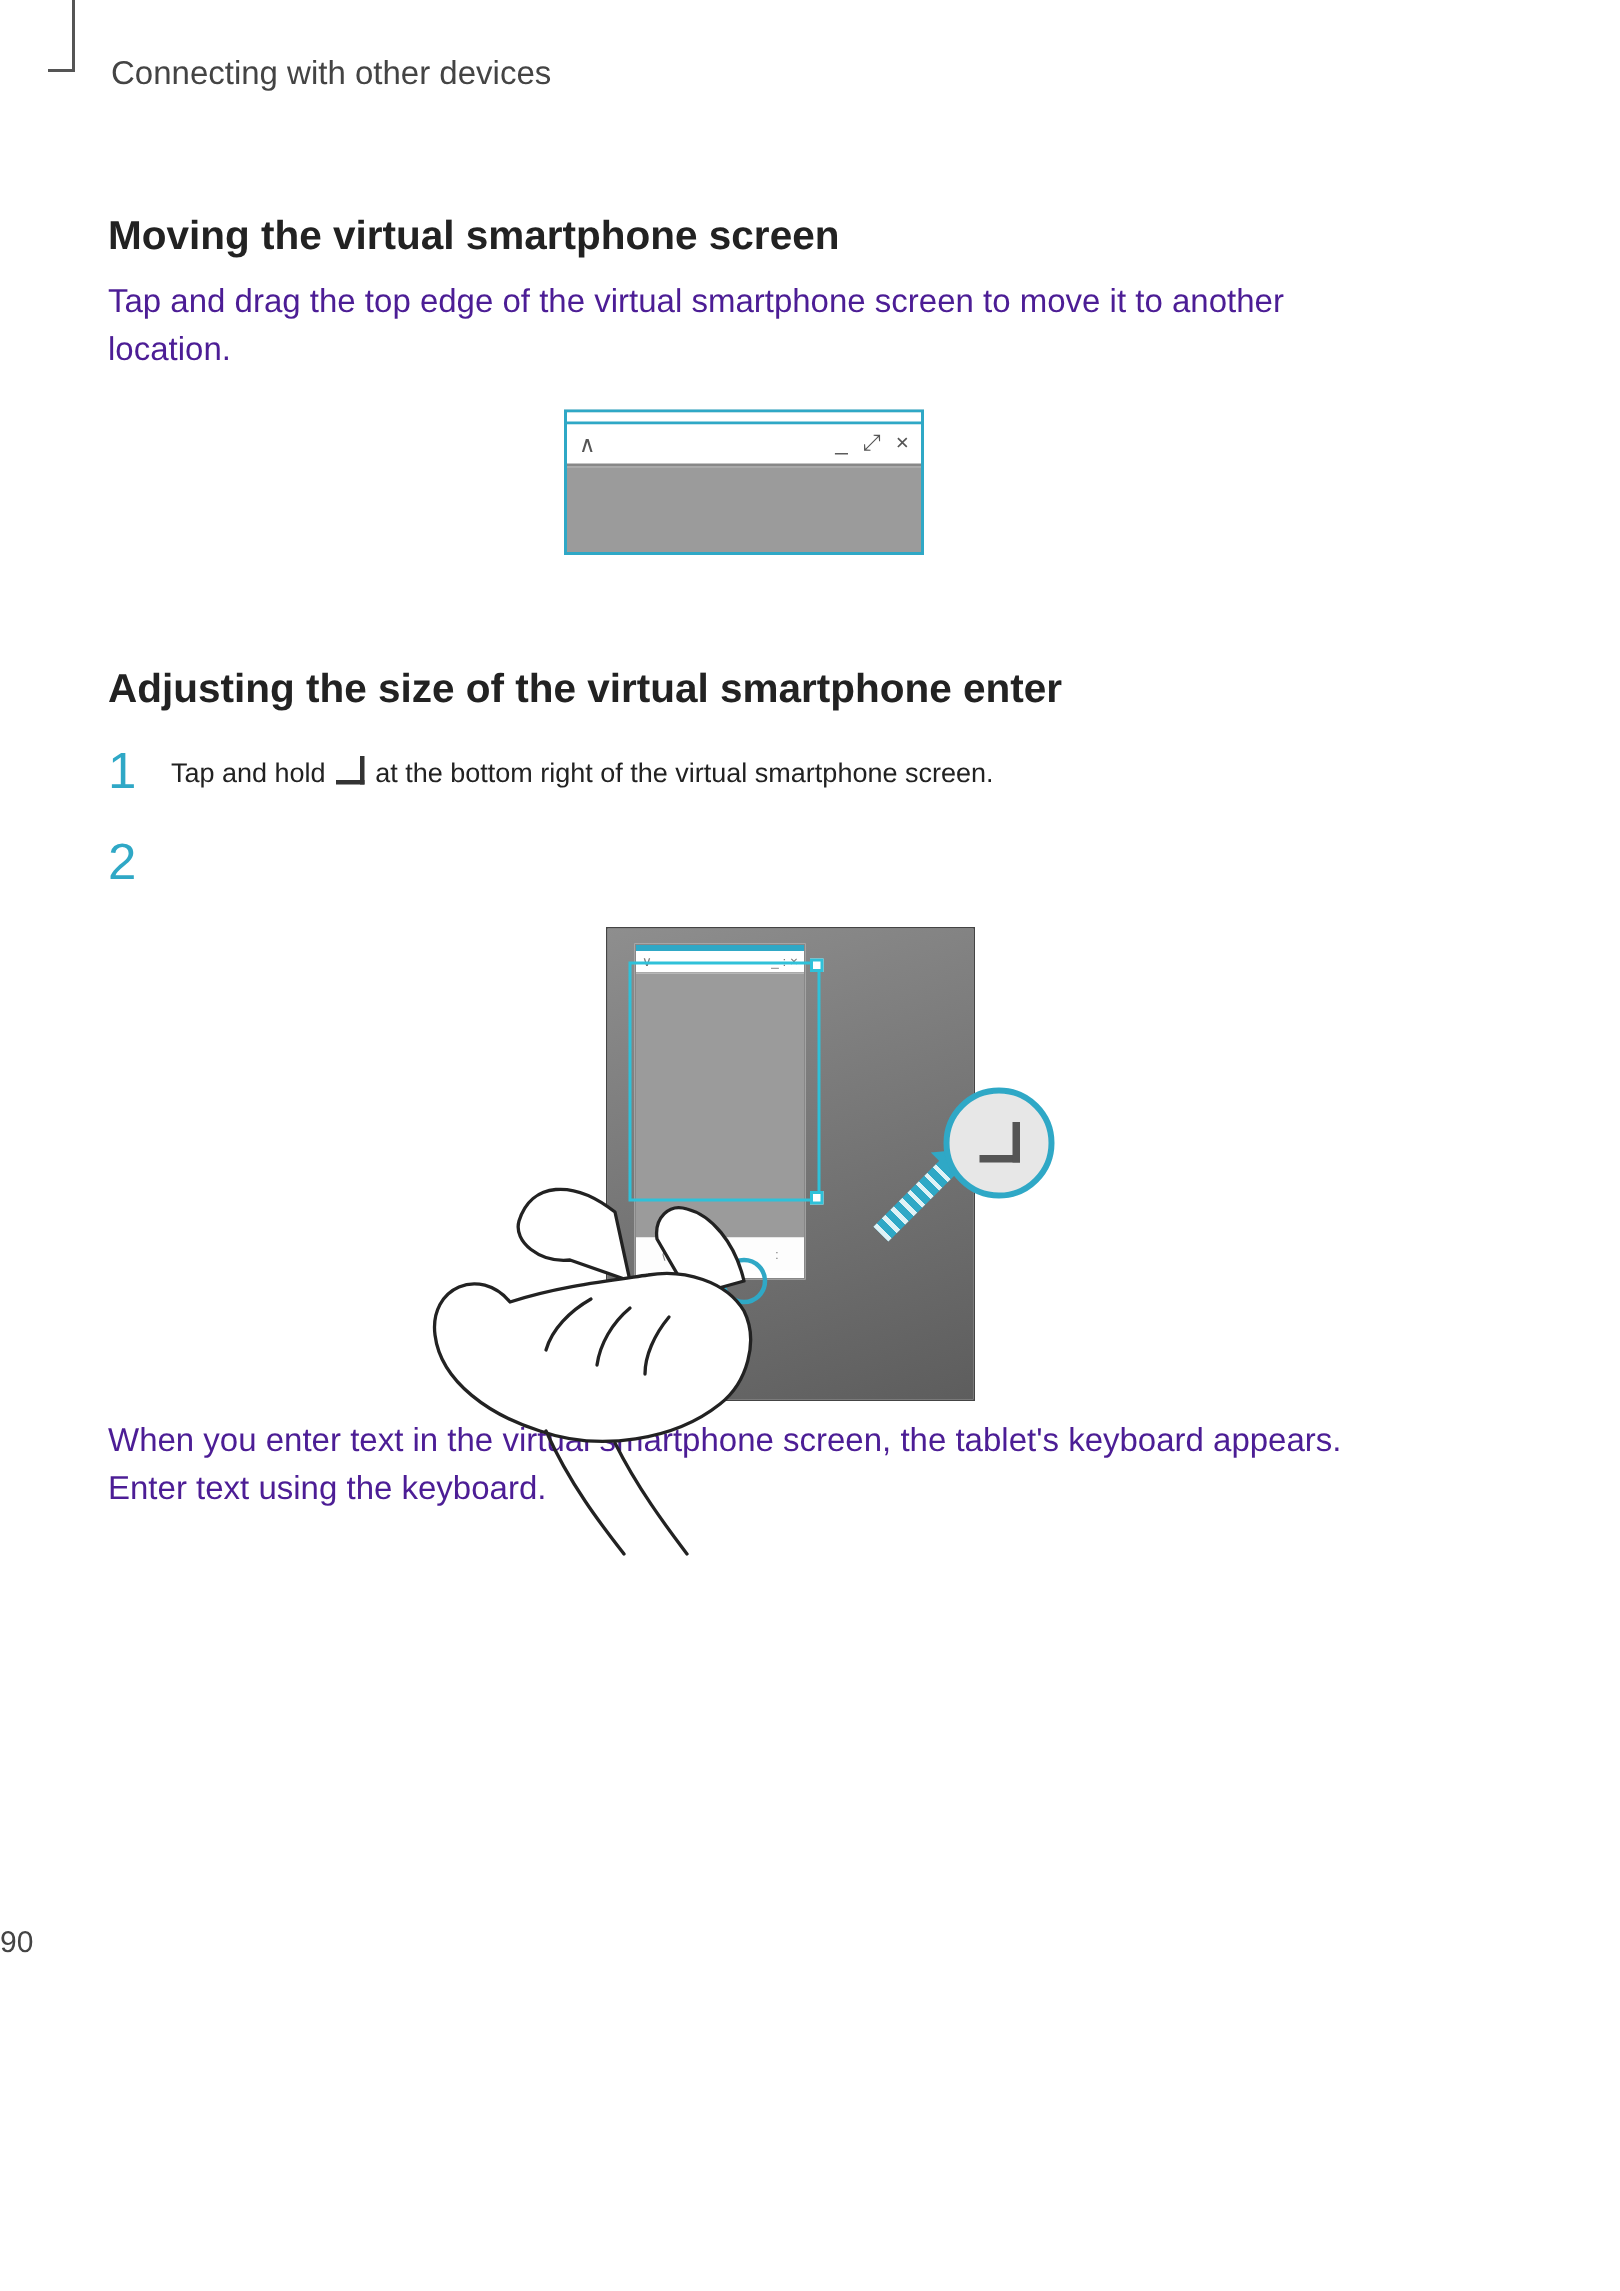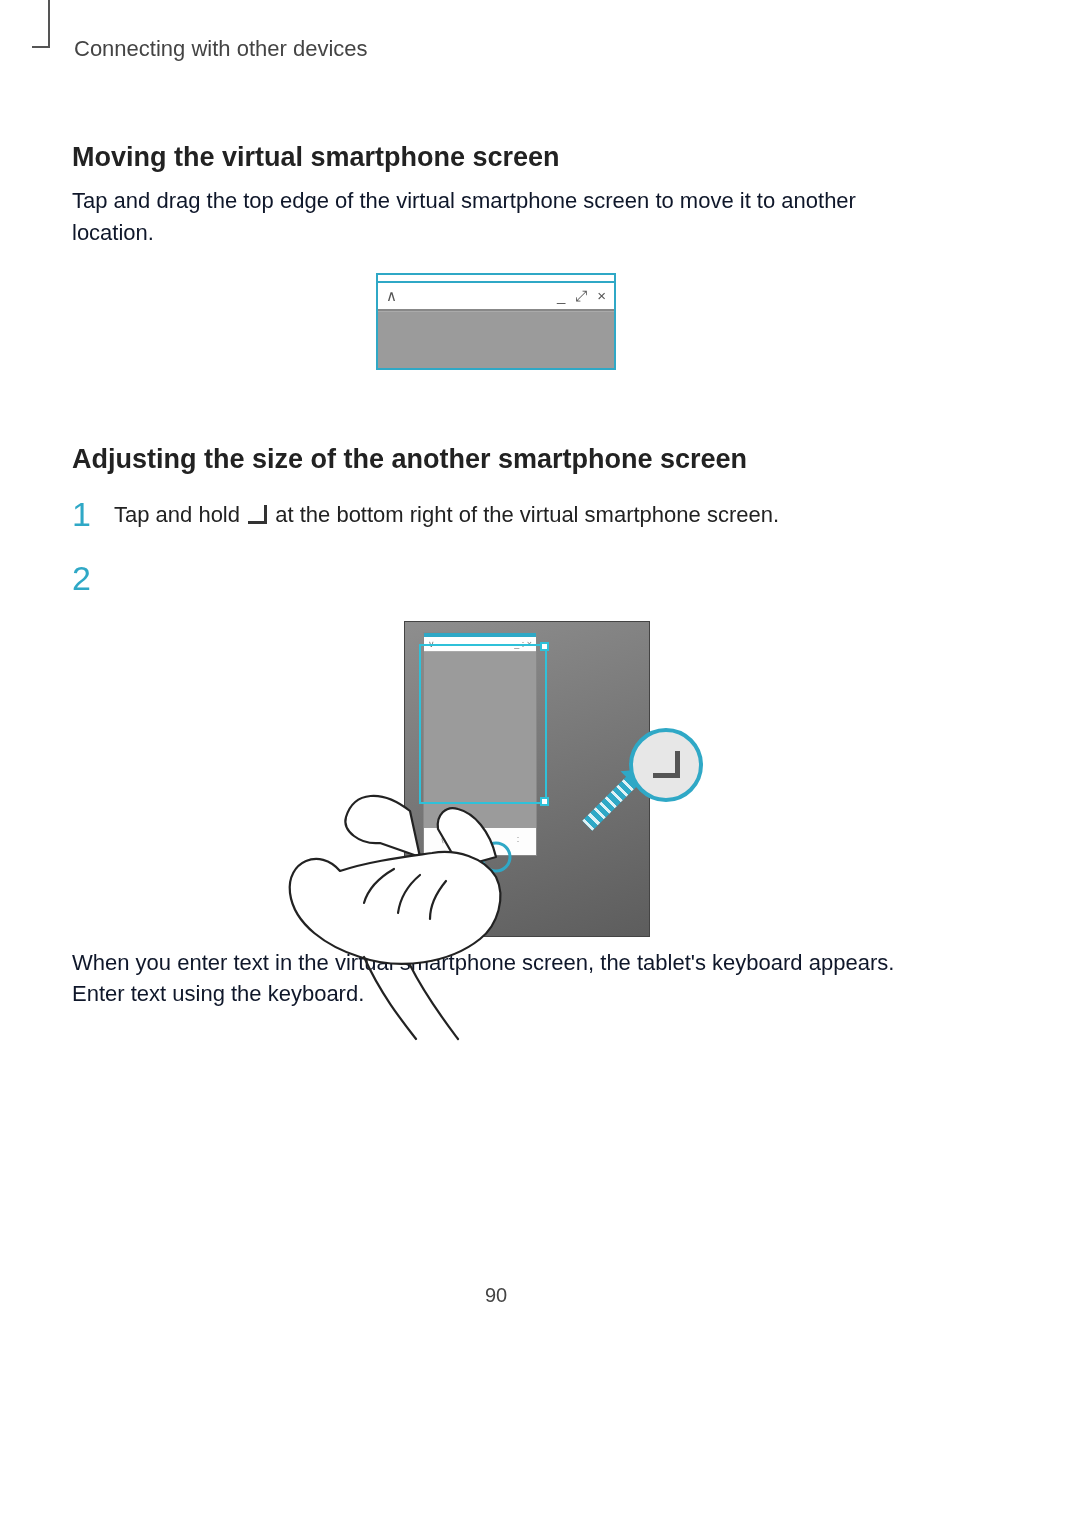--- a/index.html
+++ b/index.html
@@ -46,21 +46,21 @@
     font-size: 27px;
     font-weight: 700;
     color: #222;
     margin: 74px 0 12px 0;
   }
   h2.section.first { margin-top: 80px; }
   p.body {
     font-size: 22px;
     line-height: 1.45;
     margin: 0 0 10px 0;
-    color: #0f172a;
+    color: #4c1d95;
   }
   .figure1 {
     margin: 24px auto 40px auto;
     width: 240px;
   }
   .win {
     border: 2px solid #2fa8c6;
     background: #e0e0e0;
   }
   .win-top {
@@ -97,21 +97,21 @@
     font-size: 34px;
     color: #2fa8c6;
     font-weight: 400;
     width: 24px;
     line-height: 1;
     font-family: "Helvetica Neue", Arial, sans-serif;
     position: relative;
     top: 4px;
   }
   .step-text {
-    font-size: 22px;
+    font-size: 18px;
     color: #222;
     line-height: 1.4;
   }
   .corner-icon {
     display: inline-block;
     vertical-align: -2px;
     width: 16px;
     height: 16px;
     border-left: 3px solid #333;
     border-bottom: 3px solid #333;
@@ -234,21 +234,21 @@
     position: absolute;
     inset: 0;
     background: repeating-linear-gradient(90deg, #fff 0 3px, #2fa8c6 3px 8px);
     opacity: 0.85;
   }
   .page-number {
     position: absolute;
     left: 0;
     right: 0;
     bottom: 220px;
-    text-align: center;
+    text-align: left;
     font-size: 20px;
     color: #444;
   }
 </style>
 </head>
 <body>
 
 <div class="page">
   <div class="topmark"></div>
   <div class="topmark-h"></div>
@@ -268,21 +268,21 @@
         <div class="right-icons">
           <span>_</span>
           <span>⤢</span>
           <span>×</span>
         </div>
       </div>
       <div class="win-body"></div>
     </div>
   </div>
 
-  <h2 class="section">Adjusting the size of the another smartphone screen</h2>
+  <h2 class="section">Adjusting the size of the virtual smartphone enter</h2>
 
   <div class="steps">
     <div class="step-row">
       <div class="step-num">1</div>
       <div class="step-text">
         <span>Tap and hold </span>
         <span class="corner-icon"></span>
         <span> at the bottom right of the virtual smartphone screen.</span>
       </div>
     </div>

